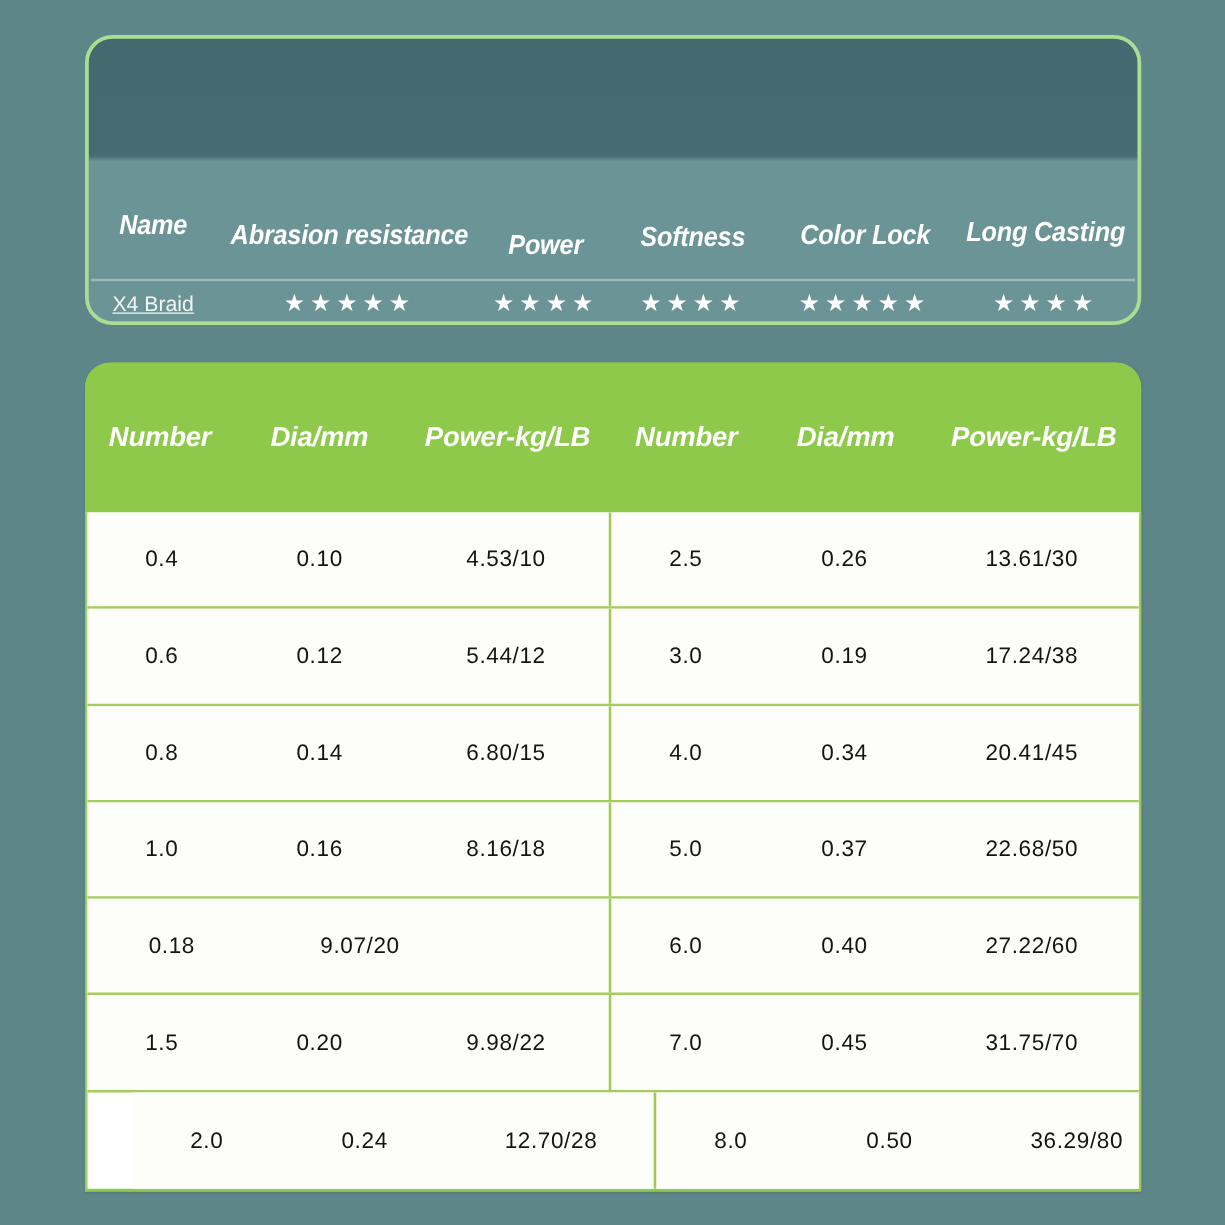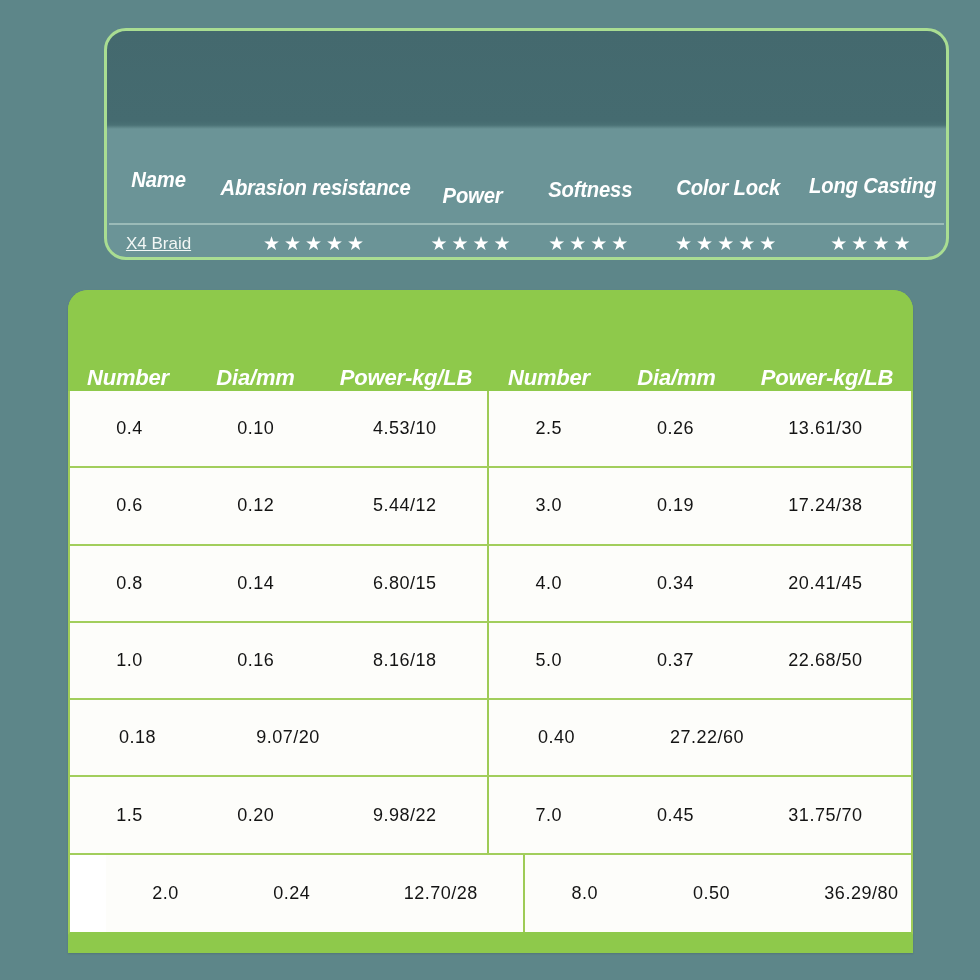--- a/index.html
+++ b/index.html
@@ -22,21 +22,20 @@
     position:absolute;
     left:68px; top:28px;
     width:845px; height:232px;
     border:3px solid #a9dd92;
     border-radius:22px;
     overflow:hidden;
     background:linear-gradient(to bottom,
         #44696e 0px, #456b70 90px,
         #4a7175 94px,
         #6b9497 98px, #6b9497 100%);
-    margin-left:36px;
   }
 
   #spec-header-row {
     position:absolute;
     left:0; top:124px;
     width:100%; height:62px;
     display:flex;
     align-items:flex-end;
   }
   .spec-head {
@@ -99,23 +98,23 @@
     left:68px; top:290px;
     width:845px; height:663px;
     border-radius:20px 20px 0 0;
     overflow:hidden;
     background:#8ec94b;
     box-shadow:0 1px 2px rgba(0,0,0,0.12);
   }
 
   #table-head {
     display:flex;
-    height:101px;
+    height:120px;
     background:#8ec94b;
-    align-items:flex-end;
+    align-items:center;
   }
   .th {
     color:#ffffff;
     font-style:italic;
     font-weight:700;
     font-size:22px;
     text-align:center;
     white-space:nowrap;
     font-family:"Liberation Sans", sans-serif;
     letter-spacing:-0.2px;
@@ -250,20 +249,21 @@
             <div class="cell col-dia">0.37</div>
             <div class="cell col-pow">22.68/50</div>
           </div>
         </div>
         <div class="row">
           <div class="half-left">
             <div class="cell col-dia">0.18</div>
             <div class="cell col-pow">9.07/20</div>
           </div>
           <div class="half-right">
+            <div class="cell col-num">6.0</div>
             <div class="cell col-dia">0.40</div>
             <div class="cell col-pow">27.22/60</div>
           </div>
         </div>
         <div class="row">
           <div class="half-left">
             <div class="cell col-num">1.5</div>
             <div class="cell col-dia">0.20</div>
             <div class="cell col-pow">9.98/22</div>
           </div>

